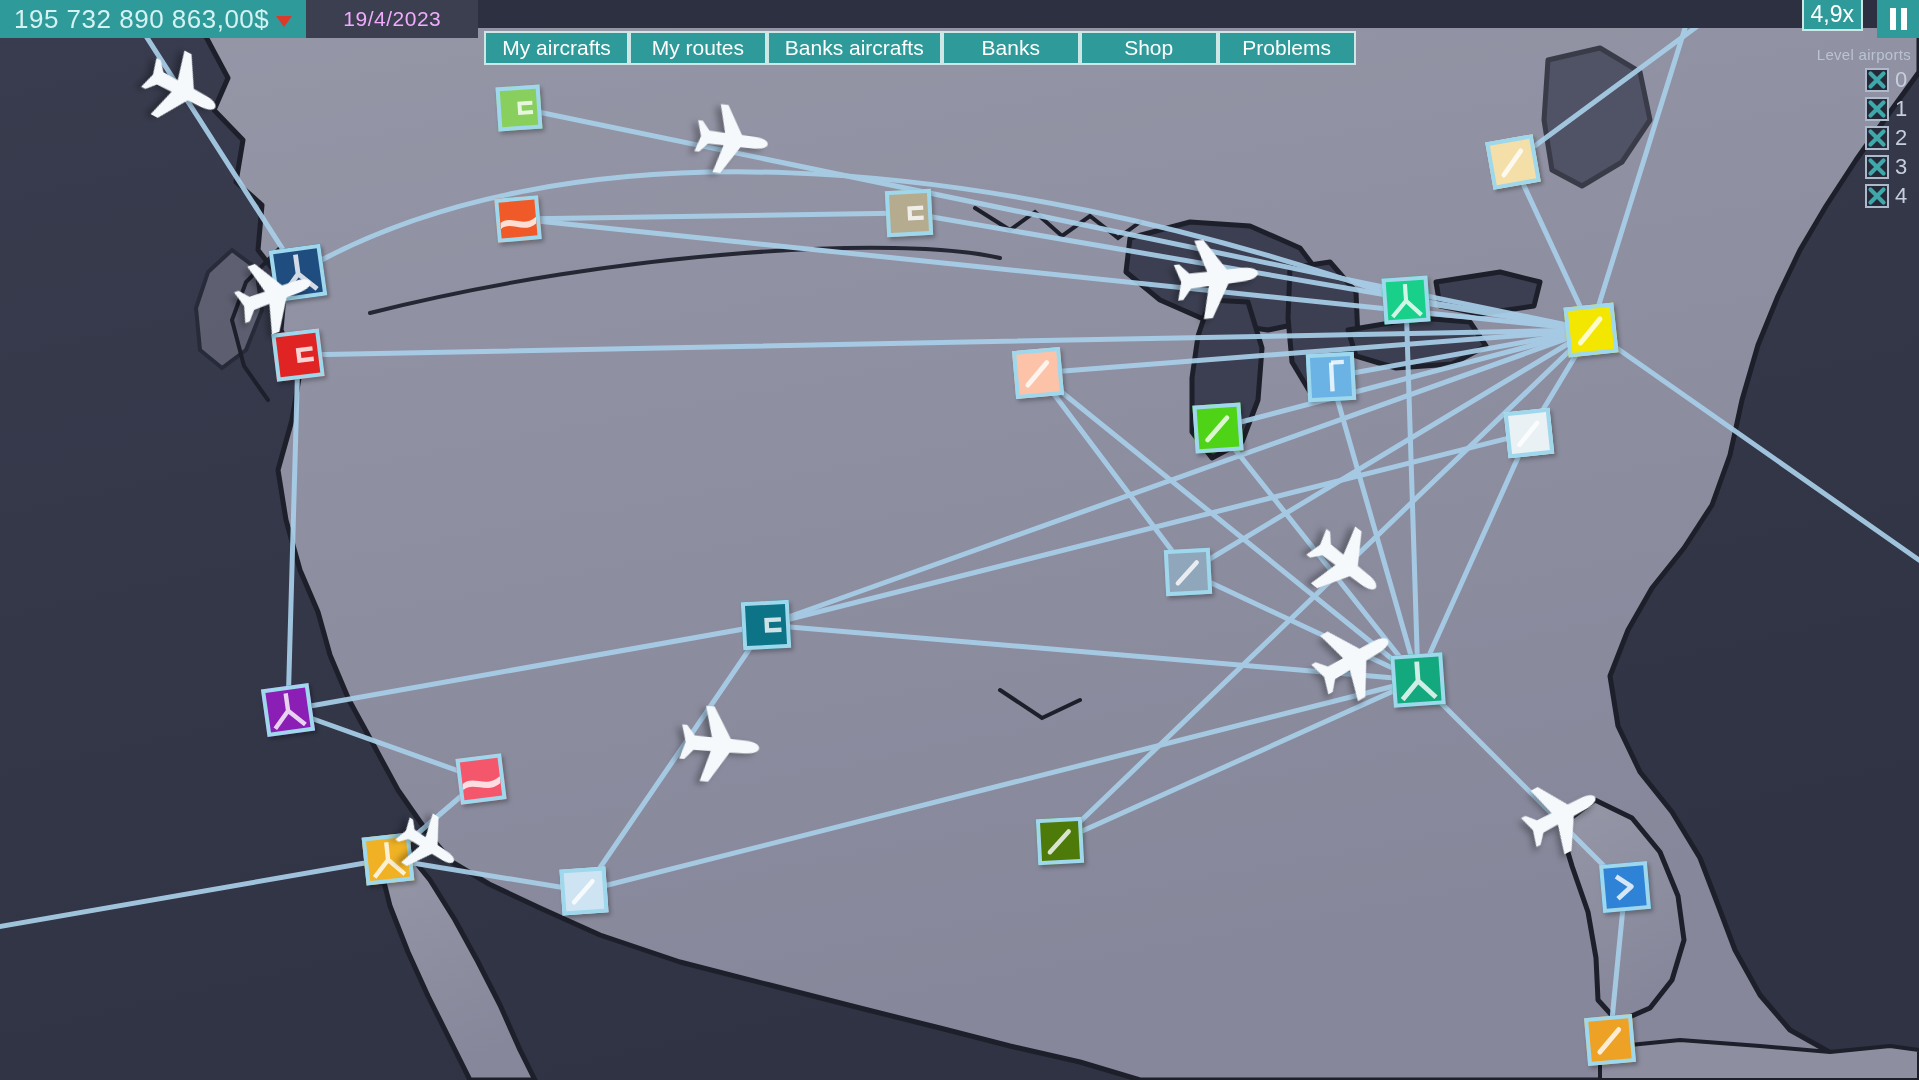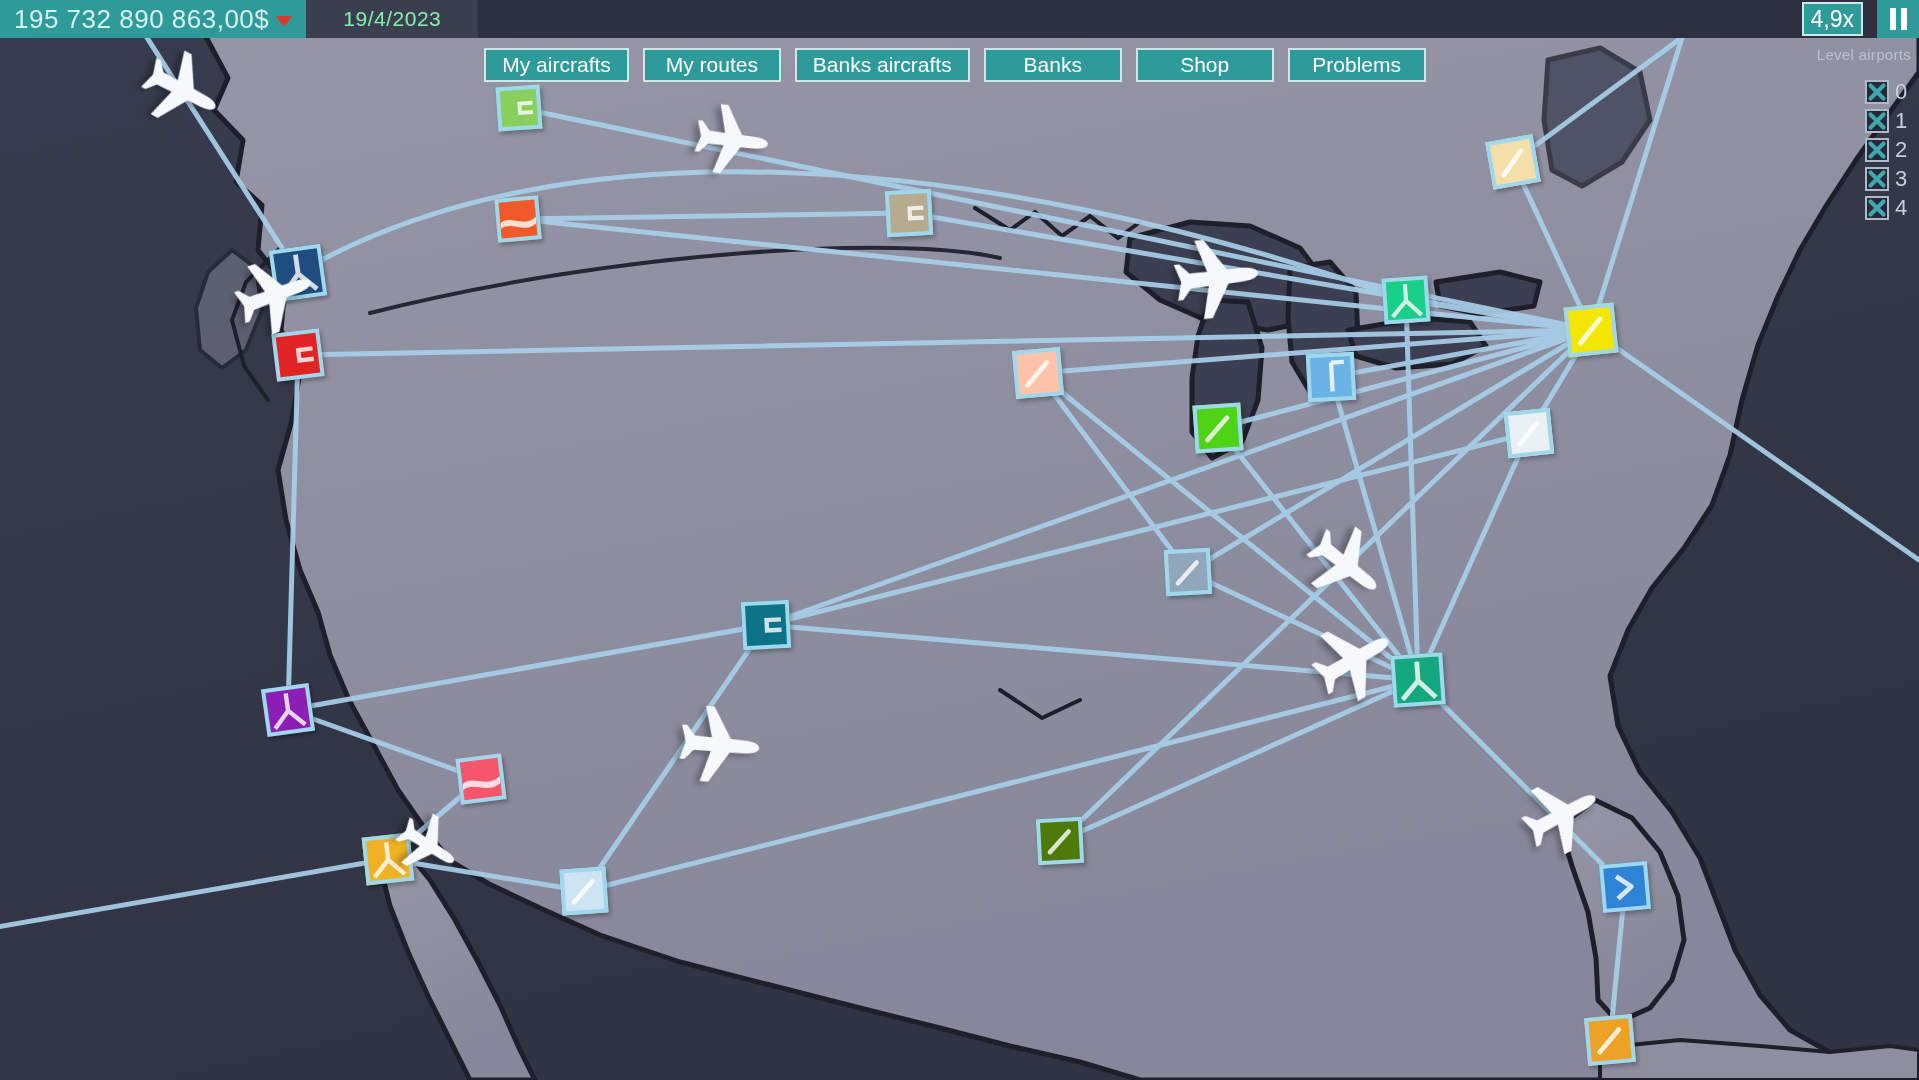--- a/index.html
+++ b/index.html
@@ -10,21 +10,21 @@
     font-family: "Liberation Sans", sans-serif;
   }
   #app { position: relative; width: 1919px; height: 1080px; overflow: hidden; }
 
   
   #map-layer { position: absolute; inset: 0; background: #343849; }
   #map-svg { position: absolute; inset: 0; width: 1919px; height: 1080px; }
 
   
   #topbar {
-    position: absolute; left: 0; top: 0; width: 1919px; height: 38px;
+    position: absolute; left: 0; top: 0; width: 1919px; height: 28px;
     background: #2d3040; z-index: 50;
     display: flex; align-items: stretch;
   }
   .money-box {
     background: #2f9a9a; height: 38px; min-width: 305px;
     display: flex; align-items: center; justify-content: center;
     gap: 7px; padding: 0 14px;
   }
   .money-text {
     color: #d5f2f2; font-size: 26px; letter-spacing: .5px;
@@ -34,24 +34,24 @@
   .money-arrow {
     width: 0; height: 0; border-left: 8px solid transparent;
     border-right: 8px solid transparent; border-top: 11px solid #d93a2b;
     margin-top: 5px;
   }
   .date-box {
     width: 172px; height: 38px; background: #3b3f4f;
     display: flex; align-items: center; justify-content: center;
   }
   .date-text {
-    color: #86efac; font-size: 21px; letter-spacing: .5px;
+    color: #f0abfc; font-size: 21px; letter-spacing: .5px;
     font-family: "Liberation Sans Narrow","Liberation Sans", sans-serif;
   }
-  .navwrap { display: flex; gap: 14px; padding: 0 10px 0 6px; margin-top: 48px; }
+  .navwrap { display: flex; align-items: center; padding: 0 10px 0 6px; margin-top: 48px; }
   .navbtn {
     background: #2f9a9a; border: 2px solid #cfe6e6; height: 34px;
     min-width: 138px; padding: 0 16px; color: #ffffff; font-size: 21px;
     display: flex; align-items: center; justify-content: center;
     font-family: "Liberation Sans Narrow","Liberation Sans", sans-serif;
     cursor: pointer; white-space: nowrap;
   }
   .spacer { flex: 1 1 auto; }
   .speed-box {
     background: #2f9a9a; border: 2px solid #cfe6e6; height: 34px;
@@ -66,21 +66,21 @@
     gap: 5px; cursor: pointer; margin-left: 14px;
   }
   .pause-bar { width: 6px; height: 22px; background: #ffffff; }
 
   
   #legend {
     position: absolute; right: 8px; top: 46px; z-index: 40;
     display: flex; flex-direction: column; align-items: flex-end;
   }
   .legend-title {
-    color: #b9c3d4; font-size: 15px; margin-bottom: 16px;
+    color: #b9c3d4; font-size: 15px; margin-bottom: 4px;
     font-family: "Liberation Sans Narrow","Liberation Sans", sans-serif;
     letter-spacing: .3px;
   }
   .legend-row {
     display: flex; align-items: center; gap: 6px; margin-bottom: 3px;
     cursor: pointer;
   }
   .legend-box {
     width: 24px; height: 24px; border: 2px solid #aeb9cc;
     background: #262a38; position: relative;

